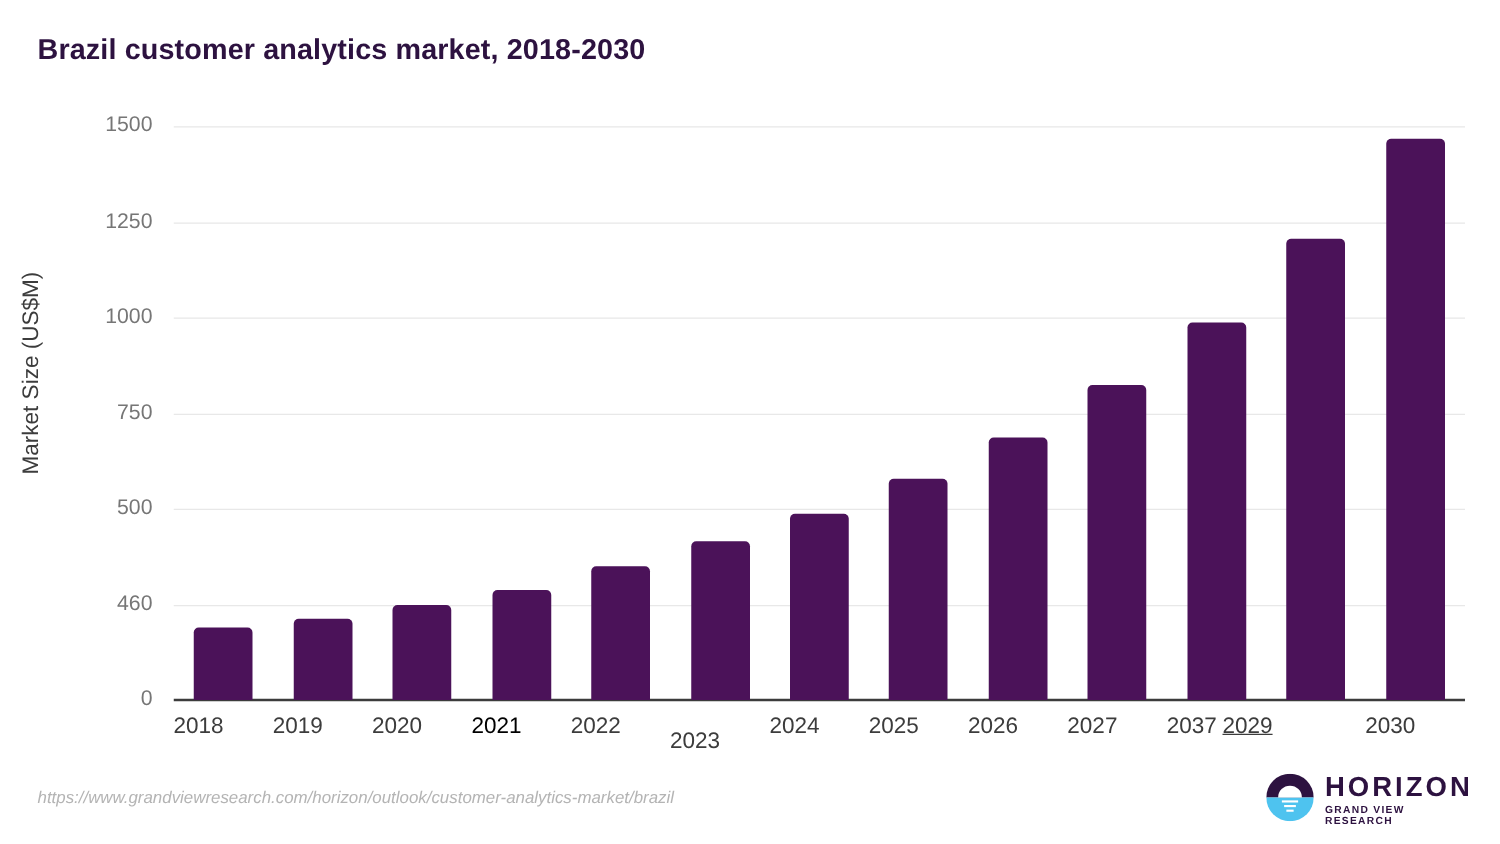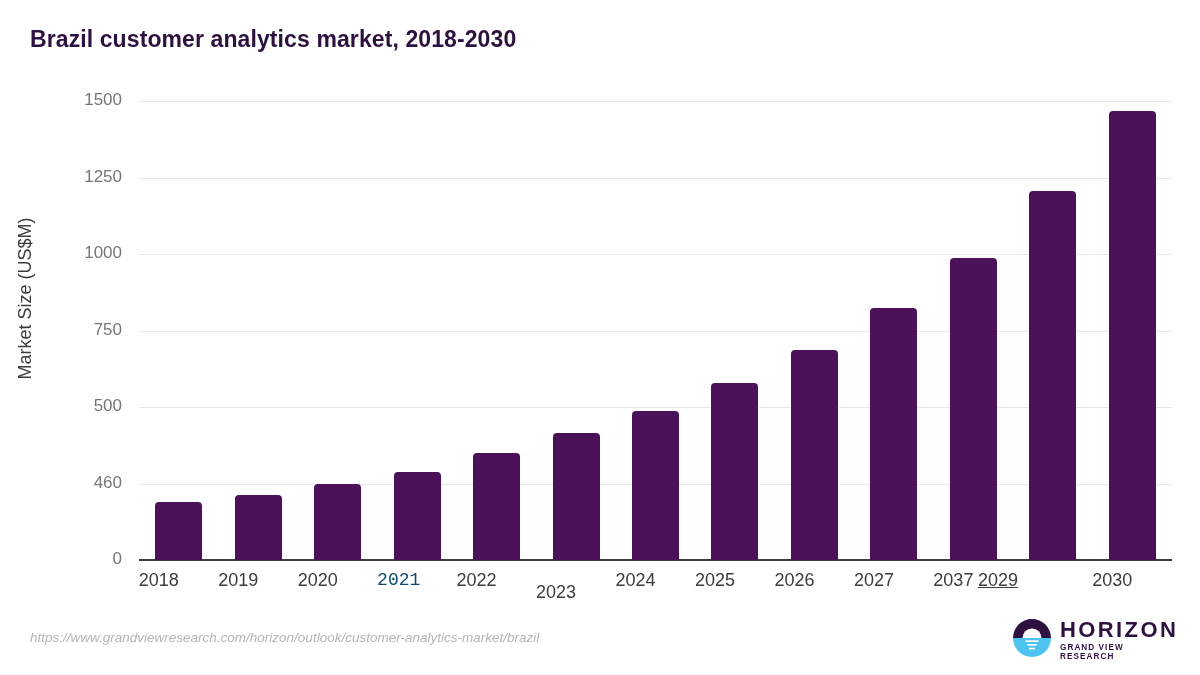--- a/index.html
+++ b/index.html
@@ -210,21 +210,21 @@
       <div class="bar" title="2027: 822" style="left: 731.385px; width: 47px; height: 251.532px; background: rgb(75, 18, 89);"></div>
       <div class="bar" title="2028: 988" style="left: 810.846px; width: 47px; height: 302.328px; background: rgb(75, 18, 89);"></div>
       <div class="bar" title="2029: 1205" style="left: 890.308px; width: 47px; height: 368.73px; background: rgb(75, 18, 89);"></div>
       <div class="bar" title="2030: 1467" style="left: 969.769px; width: 47px; height: 448.902px; background: rgb(75, 18, 89);"></div>
     </div>
 
   <div id="x-tick-layer">
       <div class="xtick" style="left: -0.269231px; width: 80px; color: rgb(60, 60, 60);">2018</div>
       <div class="xtick" style="left: 79.1923px; width: 80px; color: rgb(60, 60, 60);">2019</div>
       <div class="xtick" style="left: 158.654px; width: 80px; color: rgb(60, 60, 60);">2020</div>
-      <div class="xtick" style="left: 238.115px; width: 80px; color: #0c4a6e; font-family: Liberation Mono, monospace;">2021</div>
+      <div class="xtick" style="left: 238.115px; width: 80px; color: #000000;">2021</div>
       <div class="xtick" style="left: 317.577px; width: 80px; color: rgb(60, 60, 60);">2022</div>
       <div class="xtick" style="left: 397.038px; width: 80px; color: rgb(60, 60, 60); margin-top: 12px;">2023</div>
       <div class="xtick" style="left: 476.5px; width: 80px; color: rgb(60, 60, 60);">2024</div>
       <div class="xtick" style="left: 555.962px; width: 80px; color: rgb(60, 60, 60);">2025</div>
       <div class="xtick" style="left: 635.423px; width: 80px; color: rgb(60, 60, 60);">2026</div>
       <div class="xtick" style="left: 714.885px; width: 80px; color: rgb(60, 60, 60);">2027</div>
       <div class="xtick" style="left: 794.346px; width: 80px; color: rgb(60, 60, 60);">2037</div>
       <div class="xtick" style="left: 839px; width: 80px; color: rgb(60, 60, 60); text-decoration: underline;">2029</div>
       <div class="xtick" style="left: 953.269px; width: 80px; color: rgb(60, 60, 60);">2030</div>
     </div>

